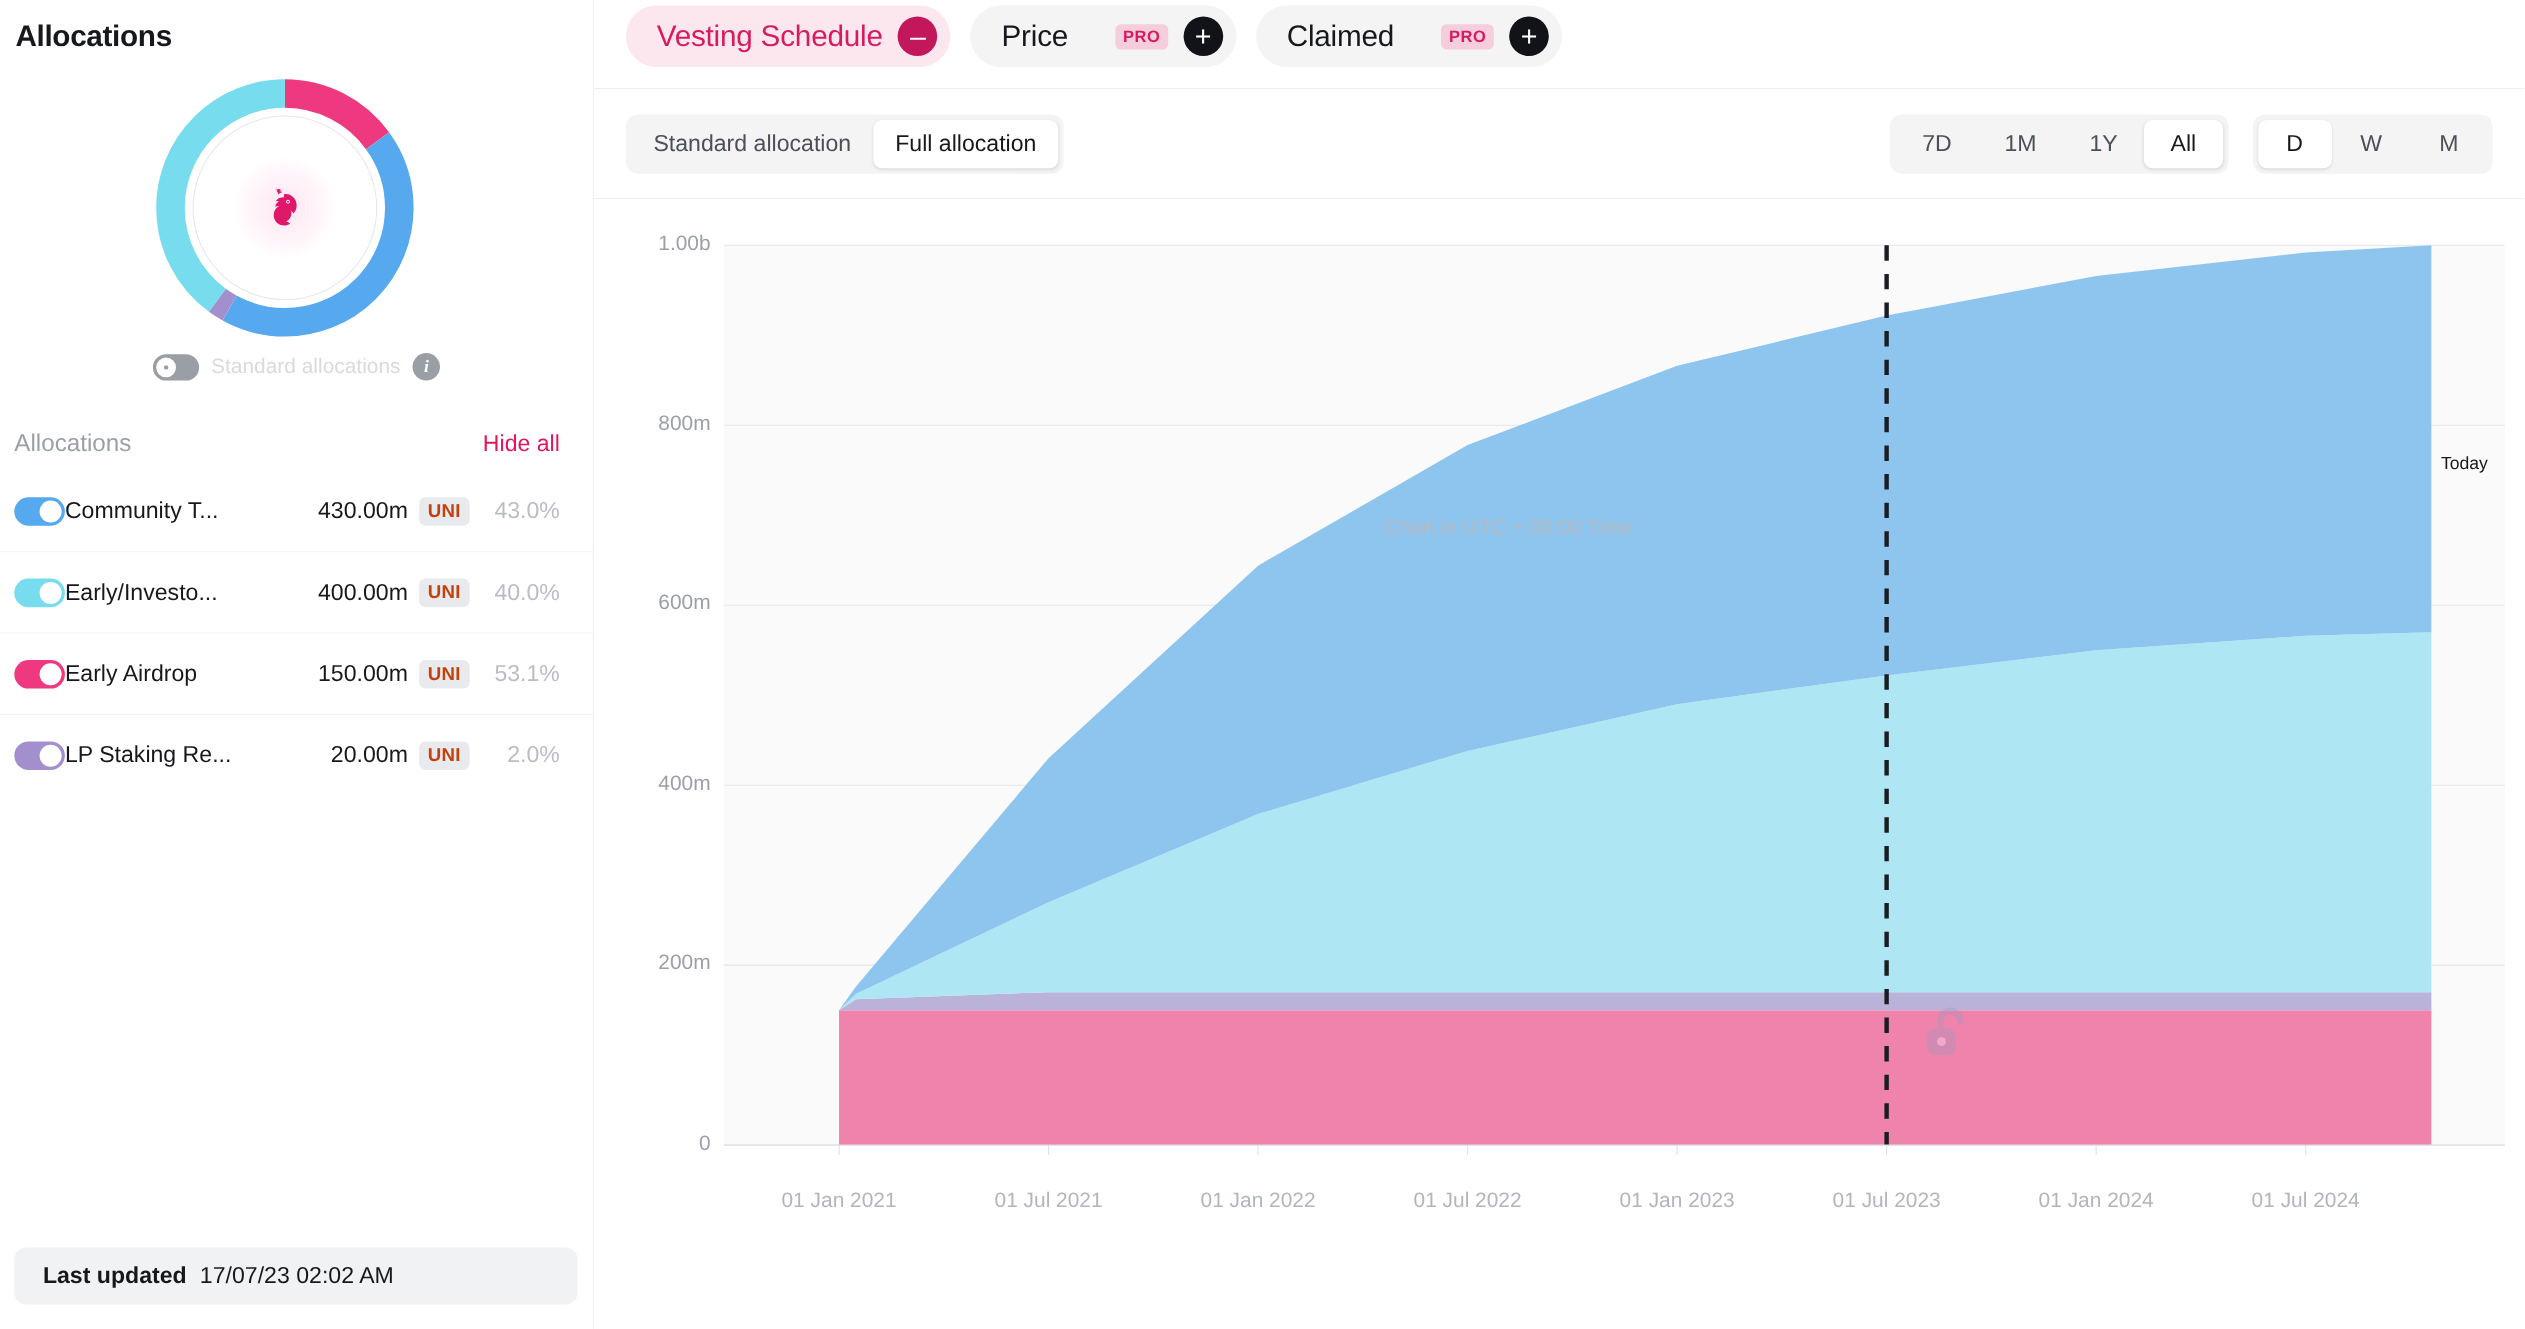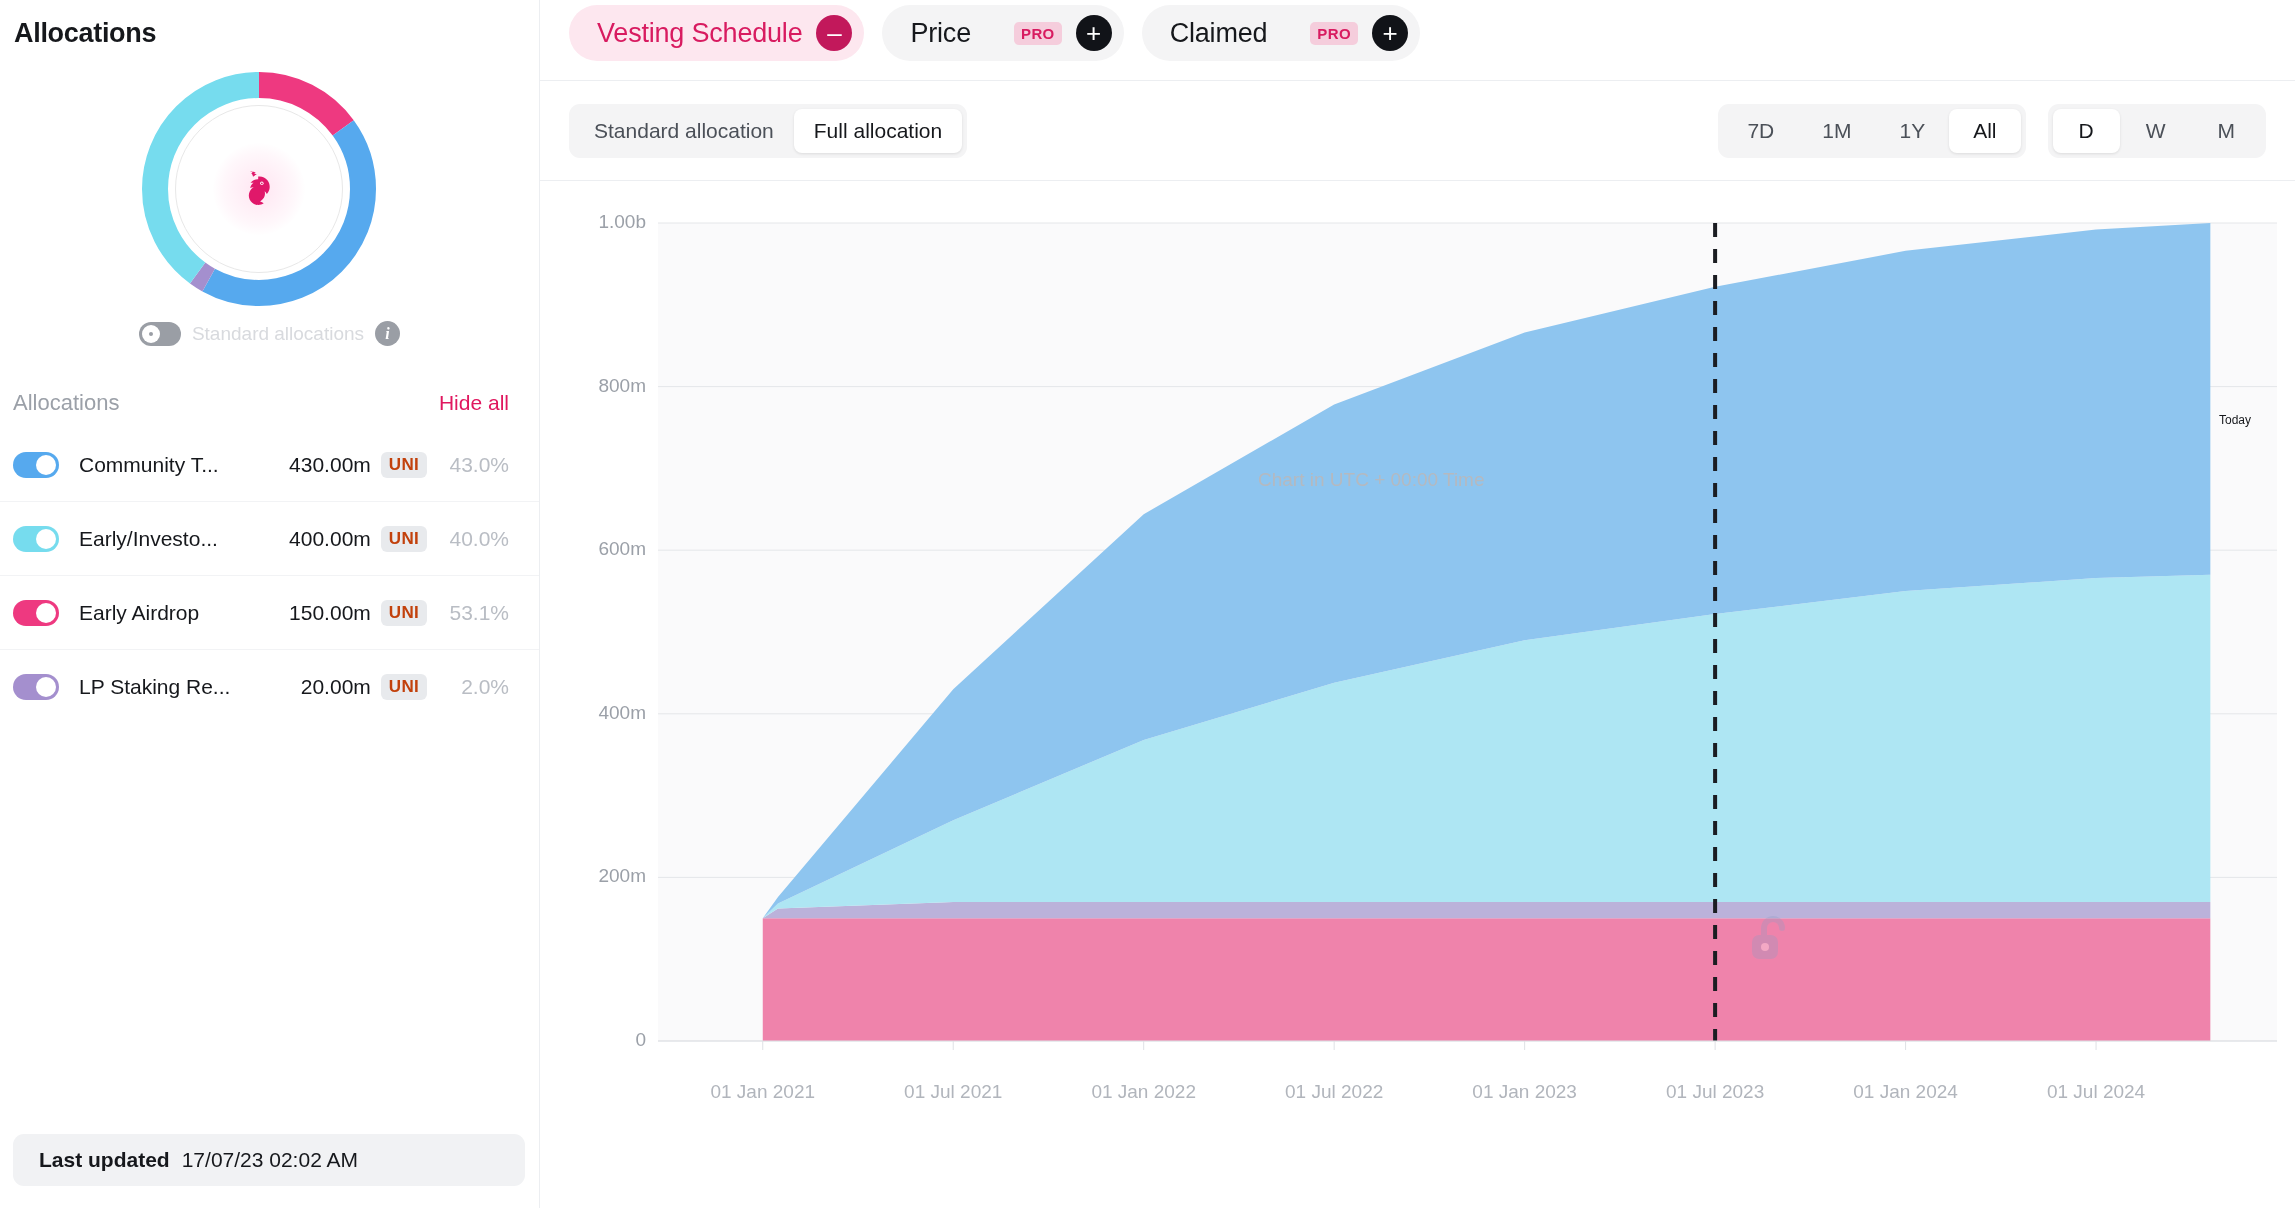--- a/index.html
+++ b/index.html
@@ -79,21 +79,21 @@
   .alloc-row:last-child { border-bottom: none; }
   .sw-on {
     width: 46px; height: 26px; border-radius: 13px;
     position: relative; flex: 0 0 auto; cursor: pointer;
   }
   .sw-on::after {
     content: ""; position: absolute; right: 3px; top: 3px;
     width: 20px; height: 20px; border-radius: 50%; background: #fff;
   }
   .alloc-name {
-    font-size: 21px; color: #16181c; margin-left: 20px;
+    font-size: 21px; color: #16181c; 
     white-space: nowrap; overflow: hidden;
   }
   .alloc-right { margin-left: auto; display: flex; align-items: center; gap: 10px; }
   .alloc-amt { font-size: 21px; color: #16181c; font-weight: 400; }
   .uni-badge {
     background: #e8eaed; color: #c2410c; font-size: 17px; font-weight: 700;
     border-radius: 6px; padding: 3px 8px; letter-spacing: 0.3px;
   }
   .alloc-pct { font-size: 21px; color: #b9bdc4; min-width: 72px; text-align: right; }
 
@@ -144,21 +144,21 @@
   .spacer { flex: 1; }
   .seg.range .seg-item { padding: 10px 24px; }
   .seg.gran { margin-left: 22px; }
   .seg.gran .seg-item { padding: 10px 26px; }
 
   
   .chart-area { position: relative; width: 100%; height: 1008px;
     border-top: 1px solid #eceef1; }
   .chart-svg { position: absolute; left: 0; top: 0; }
   .utc-note { position: absolute; left: 718px; top: 288px; font-size: 19px; color: #b5b9bf; }
-  .today-label { position: absolute; left: 1679px; top: 232px; font-size: 12px; color: #16181c; }
+  .today-label { position: absolute; left: 1679px; top: 232px; font-size: 16px; color: #16181c; }
   .watermark {
     position: absolute; left: 1206px; top: 730px;
     display: flex; align-items: center; gap: 12px; opacity: 0.30;
   }
   .wm-text { font-size: 42px; letter-spacing: -0.5px; }
   .wm-a { color: #6b7280; font-weight: 700; }
   .wm-b { color: #9aa1ab; font-weight: 400; }
   .ytick { position: absolute; font-size: 19px; color: #9ba0a8; text-align: right; width: 80px; }
   .xtick { position: absolute; font-size: 19px; color: #b1b5bc; text-align: center; width: 160px; }
 </style>

